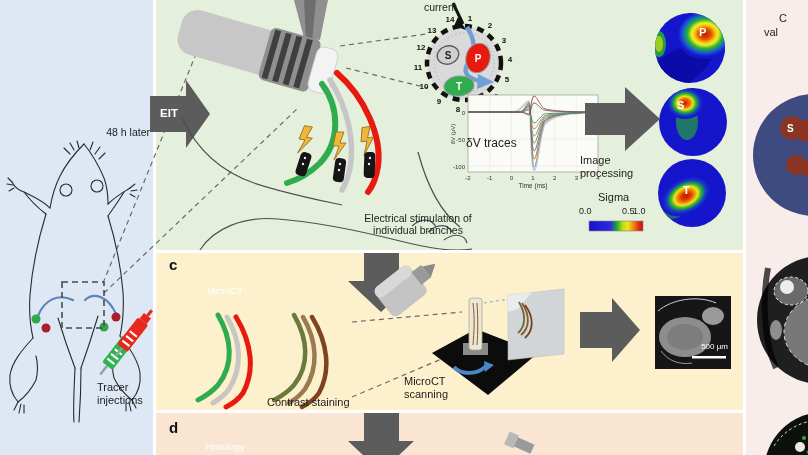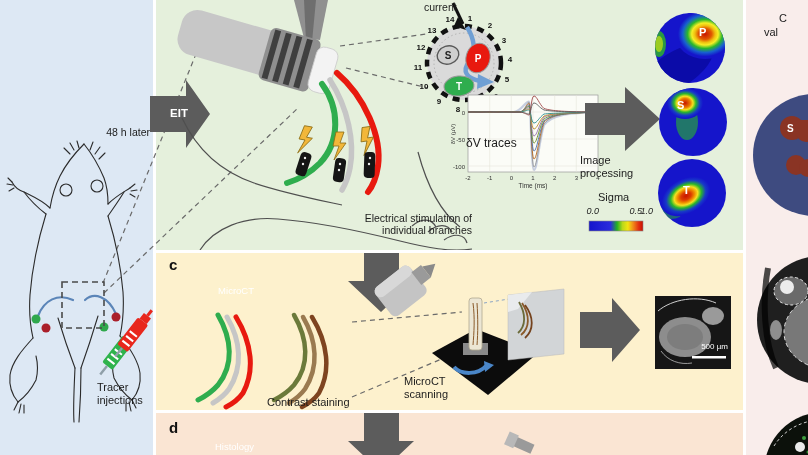--- a/index.html
+++ b/index.html
@@ -7,25 +7,25 @@
   .panel{position:absolute;}
   .p-blue{left:0;top:0;width:153px;height:455px;background:#dde8f4;}
   .p-green{left:156px;top:0;width:587px;height:250px;background:#e5f0dc;}
   .p-yellow{left:156px;top:253px;width:587px;height:157px;background:#fdf1cd;}
   .p-peach{left:156px;top:413px;width:587px;height:42px;background:#fae5d3;}
   .p-pink{left:746px;top:0;width:62px;height:455px;background:#f9edeb;}
   svg.layer{position:absolute;}
   .txt{position:absolute;color:#1c1c1c;font-size:11px;line-height:1.18;}
   .white{color:#ffffff;}
   .bold{font-weight:bold;}
-  .center{text-align:right;}
+  .center{text-align:center;}
   .right{text-align:right;}
   .plabel{position:absolute;font-size:15px;font-weight:bold;color:#111;}
   .reconlbl{position:absolute;color:#fff;font-weight:bold;font-size:11px;}
-  .sigtick{position:absolute;font-size:9px;color:#222;width:20px;text-align:right;font-style:italic;}
+  .sigtick{position:absolute;font-size:9px;color:#222;width:20px;text-align:left;}
 </style>
 </head>
 <body>
 
 <div id="fig">
 
   <div class="panel p-blue"></div>
   <div class="panel p-green"></div>
   <div class="panel p-yellow"></div>
   <div class="panel p-peach"></div>

